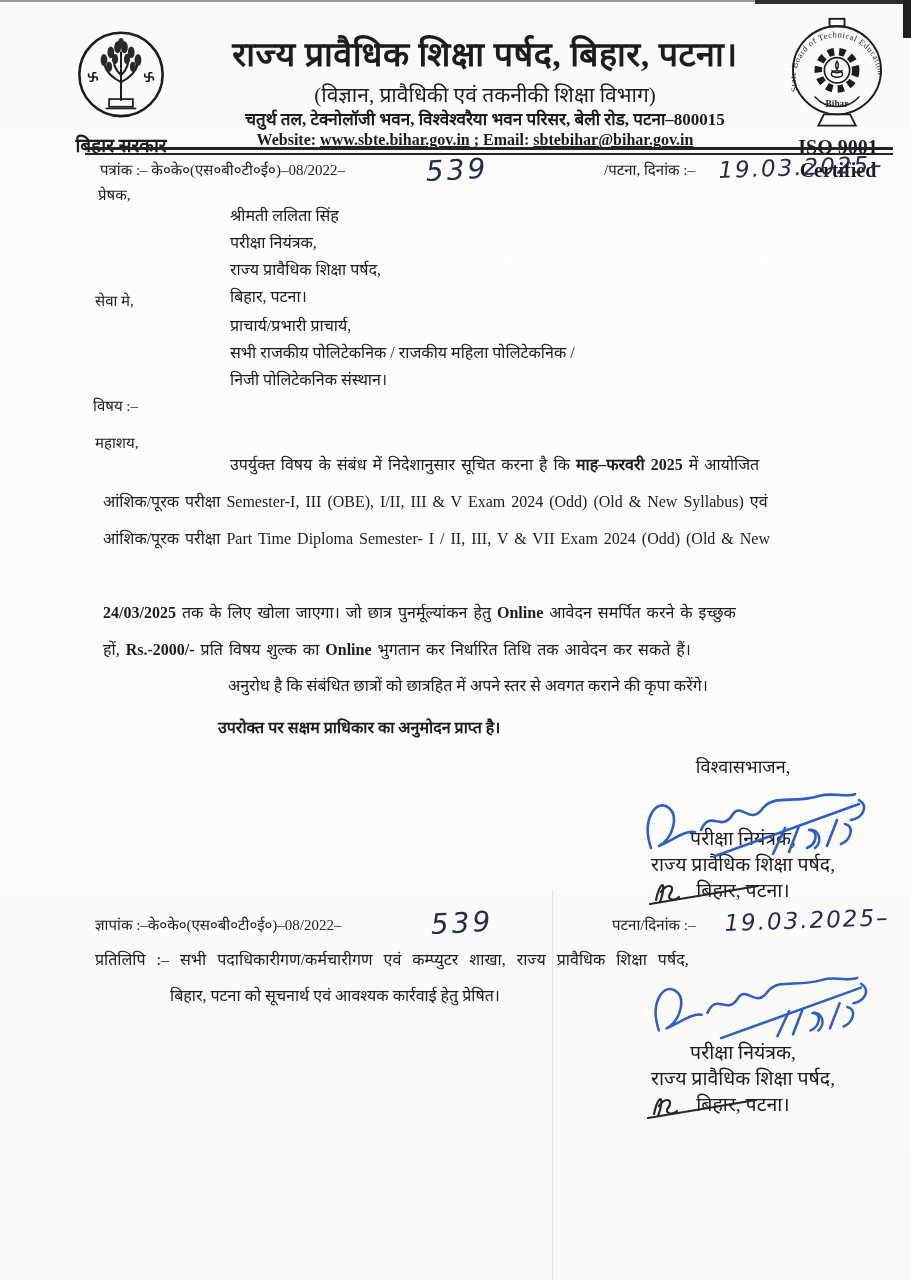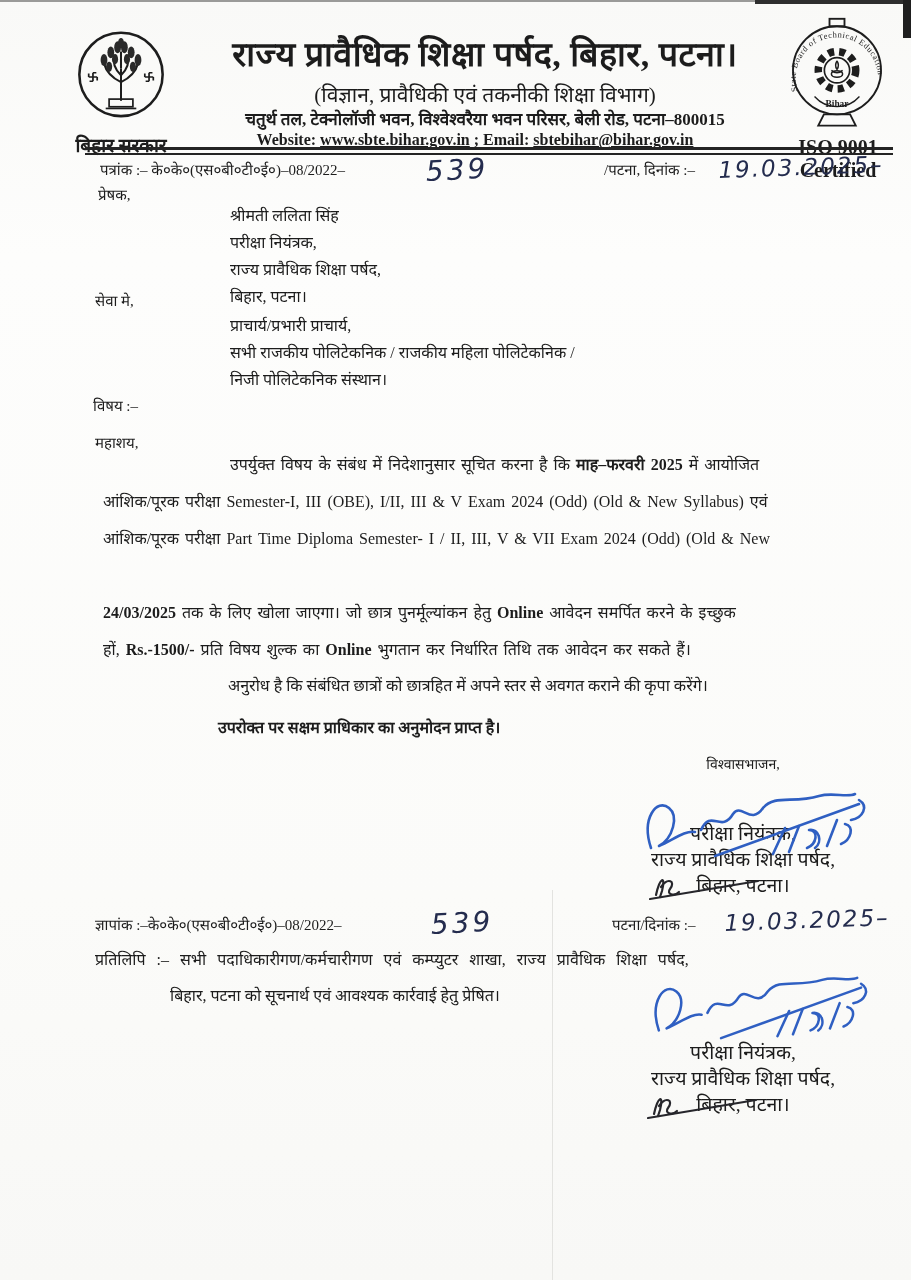--- a/index.html
+++ b/index.html
@@ -22,21 +22,21 @@
   .webline .u { text-decoration:underline; }
   .rule2 { border-top:3px solid #242424; border-bottom:2px solid #242424; height:3px; }
   .hw {
     font-family:"DejaVu Sans","Liberation Sans",sans-serif;
     font-style:italic; color:#242c4e; white-space:nowrap;
   }
   .hw-num { font-size:28px; letter-spacing:3px; transform:rotate(-3deg); transform-origin:left top; }
   .hw-date { font-size:23px; letter-spacing:2px; transform:rotate(-2deg); transform-origin:left top; }
   .sigblock { width:330px; text-align:center; }
   .sigblock .order { font-size:20px; font-weight:700; }
-  .sigblock .trust { font-size:14px; margin-top:6px; }
+  .sigblock .trust { font-size:18px; margin-top:6px; }
   .sigline { font-size:19.5px; line-height:26px; white-space:nowrap; }
   .sigsvg { stroke:#2f5fc2; fill:none; stroke-width:2.6; stroke-linecap:round; stroke-linejoin:round; }
   .khsvg { stroke:#26262b; fill:none; stroke-width:2.2; stroke-linecap:round; }
   .seal-stroke { stroke:#1d1d1d; fill:none; }
   .iso { font-size:20px; font-weight:700; }
   .caption { font-size:19px; font-weight:700; }
   .copyline { word-spacing:7px; }
   .bodyline { word-spacing:2px; }
   .artifact { background:#9a9a98; }
 </style>
@@ -155,21 +155,21 @@
   <div class="abs dev" style="left:230px;top:343px;">सभी राजकीय पोलिटेकनिक / राजकीय महिला पोलिटेकनिक /</div>
   <div class="abs dev" style="left:230px;top:370px;">निजी पोलिटेकनिक संस्थान।</div>
 
   <div class="abs dev19" style="left:81px;top:397px;margin-left:12px;">विषय :–</div>
 
   <div class="abs dev19" style="left:95px;top:434px;">महाशय,</div>
   <div class="abs dev bodyline" style="left:230px;top:455px;"><span>उपर्युक्त विषय के संबंध में निदेशानुसार सूचित करना है कि </span><span style="font-weight: 700;">माह–फरवरी 2025</span><span> में आयोजित</span></div>
   <div class="abs dev bodyline" style="left:103px;top:492px;"><span>आंशिक/पूरक परीक्षा Semester-I, III (OBE), I/II, III &amp; V Exam 2024 (Odd) (Old &amp; New Syllabus) एवं</span></div>
   <div class="abs dev bodyline" style="left:103px;top:529px;"><span>आंशिक/पूरक परीक्षा Part Time Diploma Semester- I / II, III, V &amp; VII Exam 2024 (Odd) (Old &amp; New</span></div>
   <div class="abs dev bodyline" style="left:103px;top:603px;"><span style="font-weight: 700;">24/03/2025</span><span> तक के लिए खोला जाएगा। जो छात्र पुनर्मूल्यांकन हेतु </span><span style="font-weight: 700;">Online</span><span> आवेदन समर्पित करने के इच्छुक</span></div>
-  <div class="abs dev bodyline" style="left:103px;top:640px;"><span>हों, </span><span style="font-weight: 700;">Rs.-1500/-</span><span> प्रति विषय शुल्क का </span><span style="font-weight: 700;">Online</span><span> भुगतान कर निर्धारित तिथि तक आवेदन कर सकते हैं।</span></div>
+  <div class="abs dev bodyline" style="left:103px;top:640px;"><span>हों, </span><span style="font-weight: 700;">Rs.-2000/-</span><span> प्रति विषय शुल्क का </span><span style="font-weight: 700;">Online</span><span> भुगतान कर निर्धारित तिथि तक आवेदन कर सकते हैं।</span></div>
 
   <div class="abs dev" style="left:228px;top:676px;">अनुरोध है कि संबंधित छात्रों को छात्रहित में अपने स्तर से अवगत कराने की कृपा करेंगे।</div>
   <div class="abs dev b" style="left:218px;top:718px;">उपरोक्त पर सक्षम प्राधिकार का अनुमोदन प्राप्त है।</div>
 
   <div class="abs sigblock" style="left:578px;top:748px;">
     <div class="trust">विश्वासभाजन,</div>
     <svg class="sigsvg abs" viewBox="0 0 260 72" style="left:30px;top:42px;width:290px;height:72px;">
         <use href="#sig-scribble"></use>
       </svg>
     <div style="height:48px;"></div>

